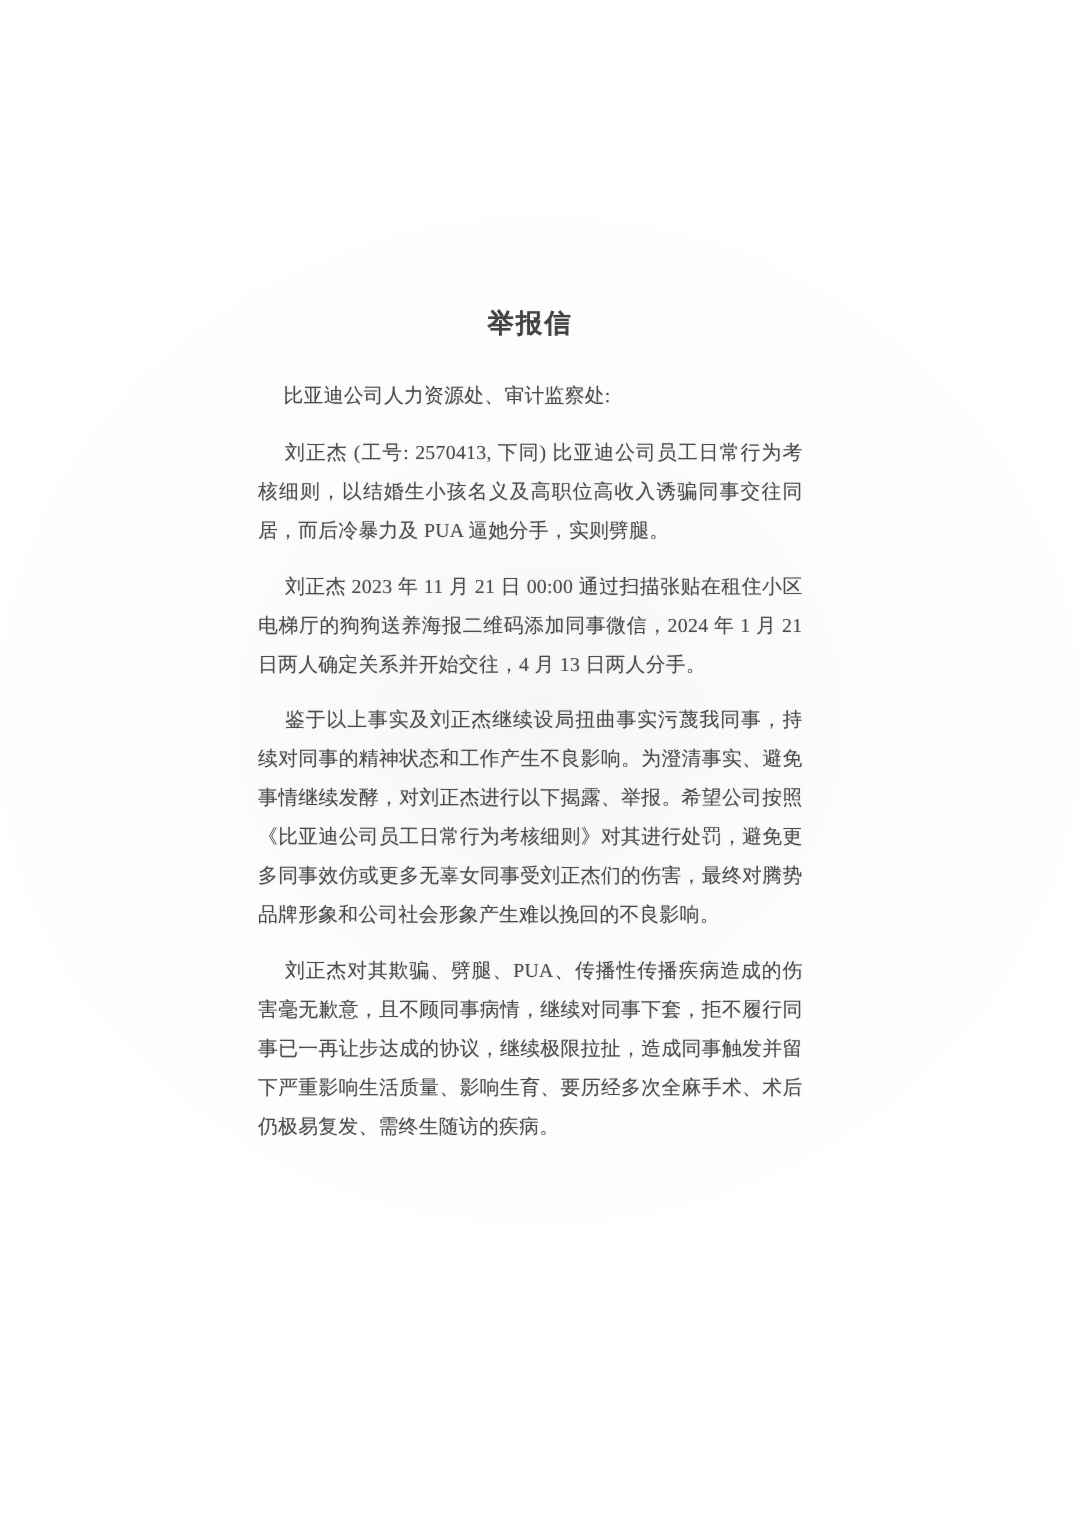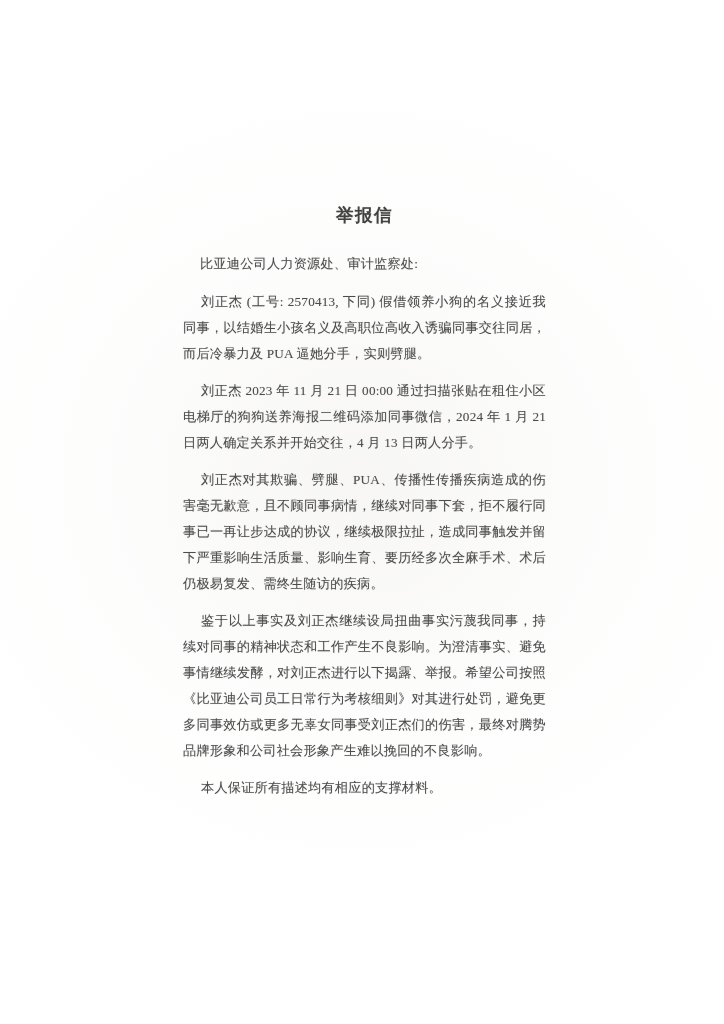--- a/index.html
+++ b/index.html
@@ -15,21 +15,21 @@
     overflow: hidden;
     background:
       radial-gradient(ellipse 430px 400px at 360px 480px,
         rgba(240, 239, 236, 0.55) 0%,
         rgba(248, 248, 246, 0.35) 55%,
         rgba(255, 255, 255, 0) 100%),
       #ffffff;
   }
   .content {
     position: absolute;
-    left: 183px;
+    left: 172px;
     top: 204px;
     width: 363px;
     font-family: "Liberation Serif", "DejaVu Serif", serif;
     font-size: 13.2px;
     line-height: 26px;
     color: #4d4d4d;
     text-align: justify;
     letter-spacing: 0.2px;
     text-shadow: 0 0 1px rgba(100, 100, 100, 0.35);
   }
@@ -51,19 +51,18 @@
     text-indent: 18px;
   }
 </style>
 </head>
 <body>
 
 <div class="page">
   <div class="content">
     <h1 class="title">举报信</h1>
     <p class="salutation">比亚迪公司人力资源处、审计监察处:</p>
-    <p class="para">刘正杰 (工号: 2570413, 下同) 假借领养小狗的名义接近我同事，以结婚生小孩名义及高职位高收入诱骗同事交往同居，而后冷暴力及 PUA 逼她分手，实则劈腿。</p>
+    <p class="para">刘正杰 (工号: 2570413, 下同) 比亚迪公司员工日常行为考核细则，以结婚生小孩名义及高职位高收入诱骗同事交往同居，而后冷暴力及 PUA 逼她分手，实则劈腿。</p>
     <p class="para">刘正杰 2023 年 11 月 21 日 00:00 通过扫描张贴在租住小区电梯厅的狗狗送养海报二维码添加同事微信，2024 年 1 月 21 日两人确定关系并开始交往，4 月 13 日两人分手。</p>
+    <p class="para">鉴于以上事实及刘正杰继续设局扭曲事实污蔑我同事，持续对同事的精神状态和工作产生不良影响。为澄清事实、避免事情继续发酵，对刘正杰进行以下揭露、举报。希望公司按照《比亚迪公司员工日常行为考核细则》对其进行处罚，避免更多同事效仿或更多无辜女同事受刘正杰们的伤害，最终对腾势品牌形象和公司社会形象产生难以挽回的不良影响。</p>
     <p class="para">刘正杰对其欺骗、劈腿、PUA、传播性传播疾病造成的伤害毫无歉意，且不顾同事病情，继续对同事下套，拒不履行同事已一再让步达成的协议，继续极限拉扯，造成同事触发并留下严重影响生活质量、影响生育、要历经多次全麻手术、术后仍极易复发、需终生随访的疾病。</p>
-    <p class="para">鉴于以上事实及刘正杰继续设局扭曲事实污蔑我同事，持续对同事的精神状态和工作产生不良影响。为澄清事实、避免事情继续发酵，对刘正杰进行以下揭露、举报。希望公司按照《比亚迪公司员工日常行为考核细则》对其进行处罚，避免更多同事效仿或更多无辜女同事受刘正杰们的伤害，最终对腾势品牌形象和公司社会形象产生难以挽回的不良影响。</p>
-    <p class="para">本人保证所有描述均有相应的支撑材料。</p>
   </div>
 </div>
 
 </body></html>

